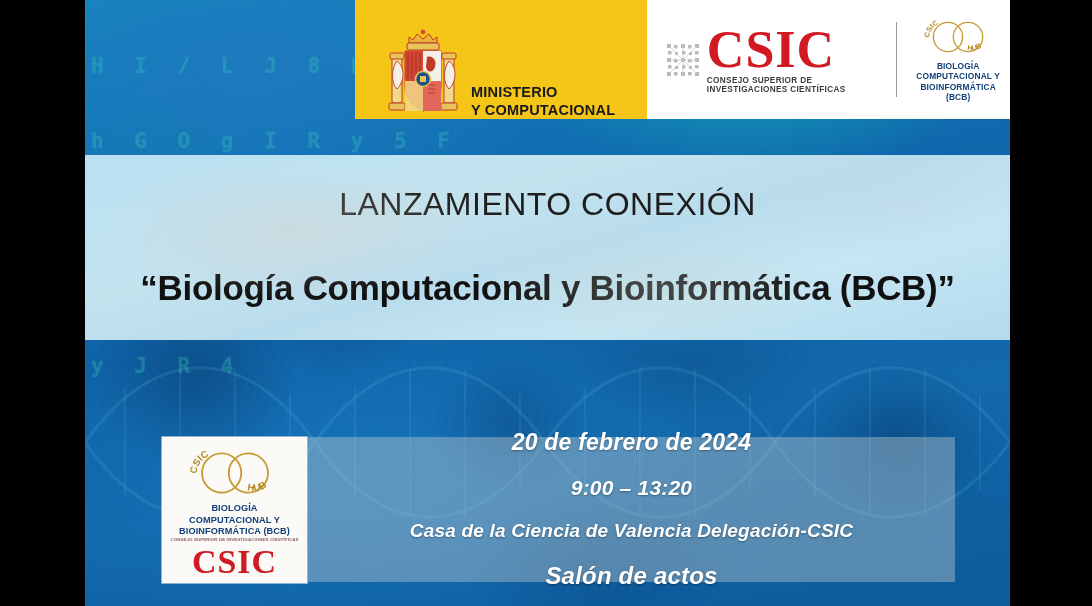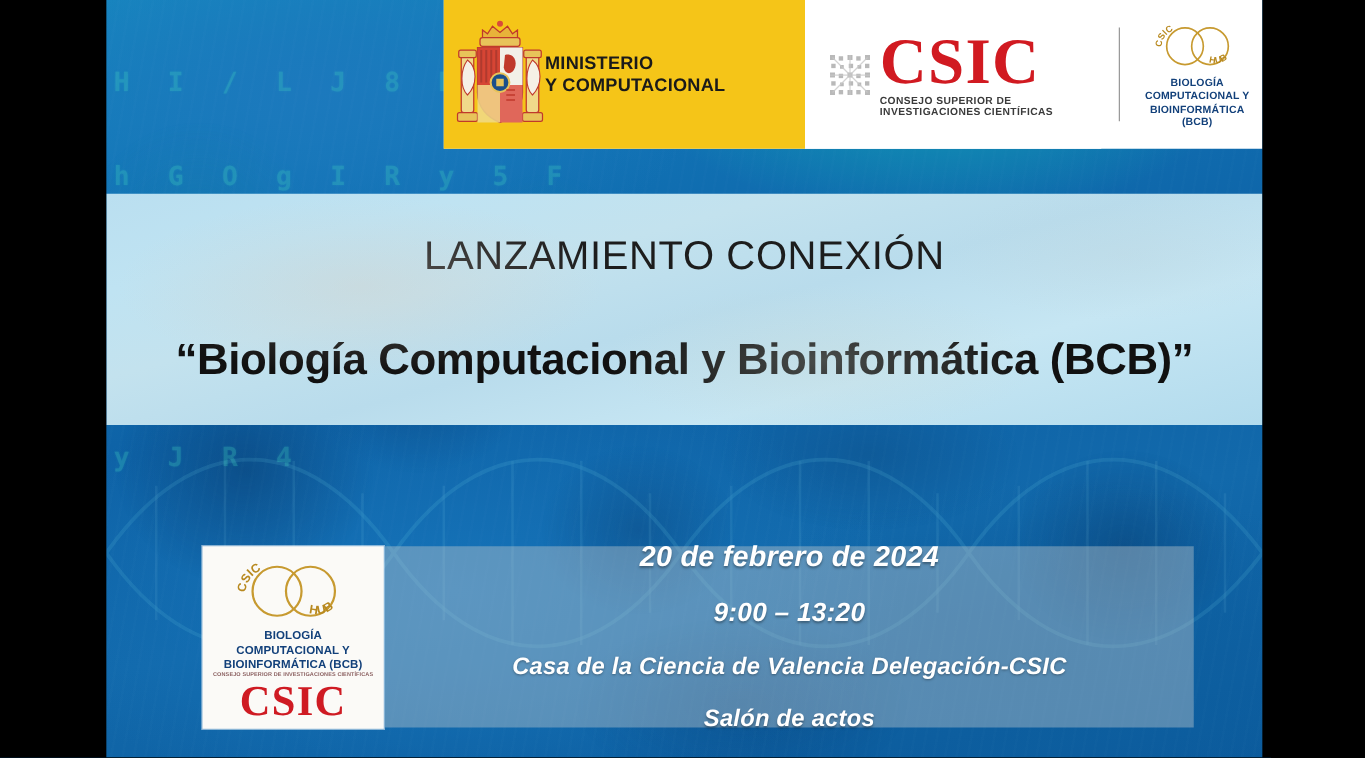--- a/index.html
+++ b/index.html
@@ -116,22 +116,23 @@
     height: 119px;
     background: #ffffff;
     display: flex;
     align-items: stretch;
     z-index: 20;
   }
   .ministry-block {
     width: 378px;
     background: #f5c518;
     display: flex;
-    align-items: center;
-    padding-left: 9px;
+    align-items: flex-end;
+    gap: 12px;
+    padding-left: 32px;
     box-sizing: border-box;
   }
   .coat-of-arms { width: 72px; height: 92px; flex: 0 0 auto; }
   .ministry-text {
     font-family: "Liberation Sans", sans-serif;
     font-size: 14.5px;
     font-weight: 600;
     line-height: 18px;
     color: #1a1a1a;
     letter-spacing: .2px;
@@ -305,21 +306,21 @@
     font-style: italic;
     font-weight: 700;
     color: #ffffff;
     text-shadow: 0 1px 2px rgba(0,0,0,.35);
     letter-spacing: .2px;
     white-space: nowrap;
   }
   .info-line.l1 { font-size: 23px; }
   .info-line.l2 { font-size: 21px; }
   .info-line.l3 { font-size: 19px; }
-  .info-line.l4 { font-size: 19px; }
+  .info-line.l4 { font-size: 24px; }
 </style>
 </head>
 <body>
 
 <div class="stage">
 
   <div class="slide">
 
     <div class="bg-base"></div>
     <div class="bg-blobs"></div>

